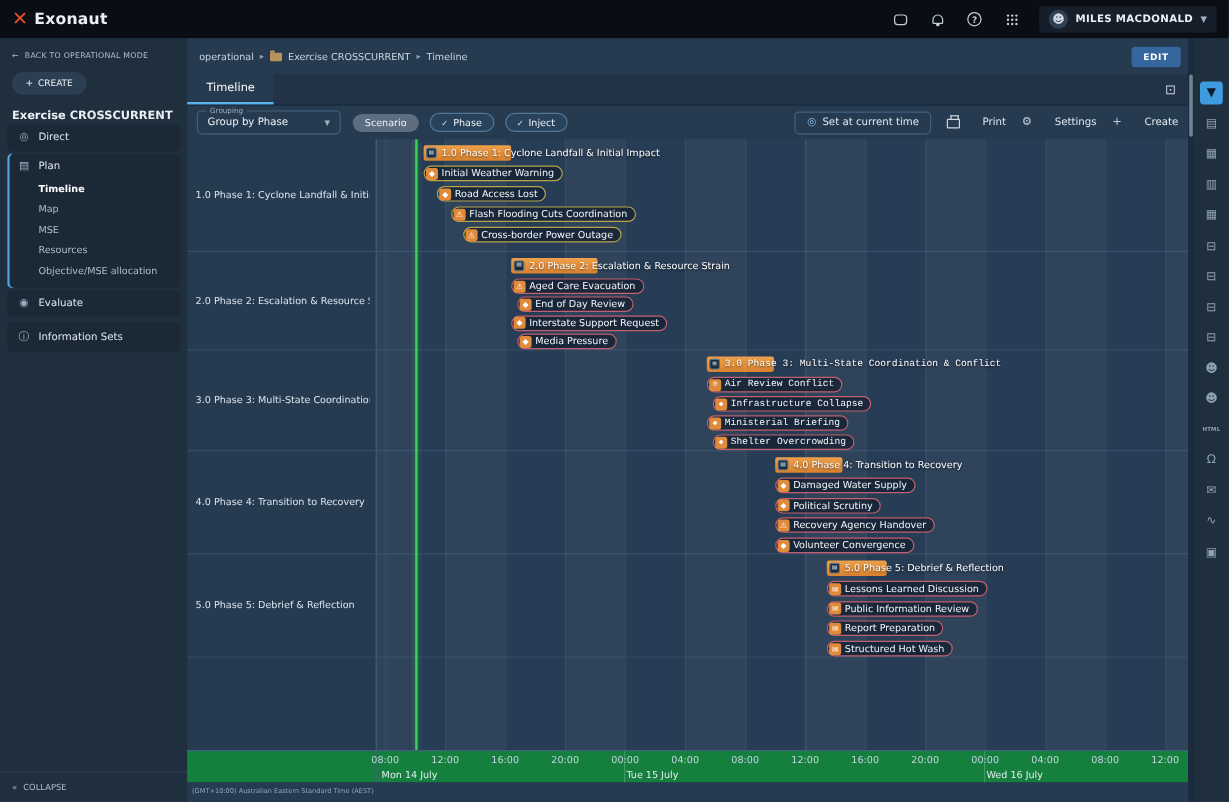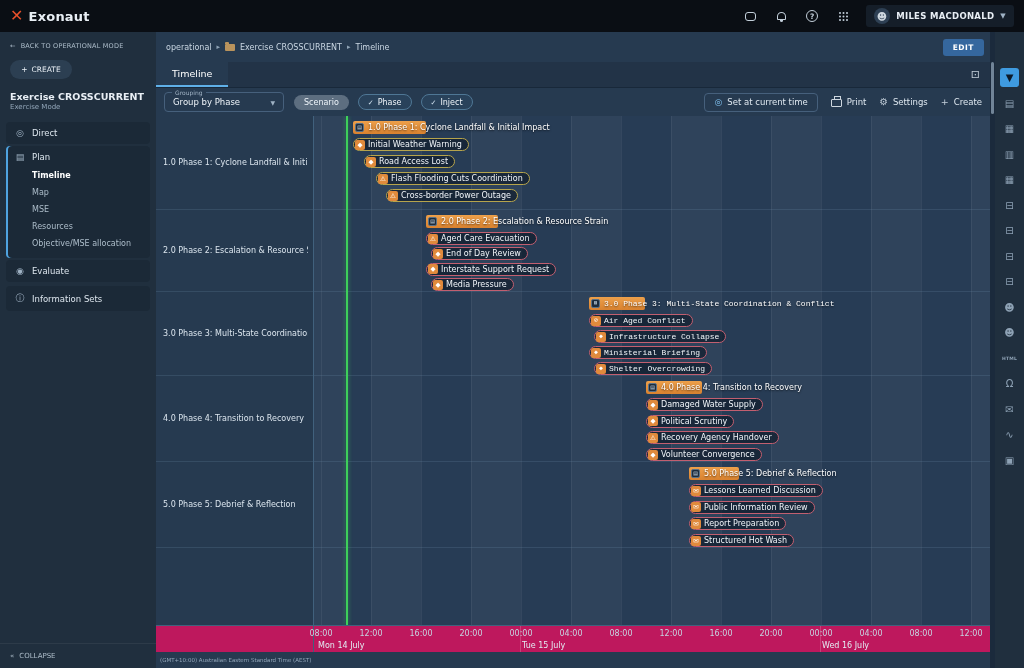--- a/index.html
+++ b/index.html
@@ -62,21 +62,21 @@
   .select-label{position:absolute;top:-4.5px;left:7px;font-size:6px;color:#9fb2c4;background:#263a50;padding:0 3px}
   .select .caret{font-size:6px;color:#9fb2c4}
   .chips{display:flex;align-items:center;gap:9px}
   .chip{display:flex;align-items:flex-end;gap:4px;border-radius:11px;padding:3px 10px;font-size:8px;color:#eef4f9}
   .chip.plain{background:#5d6e80}
   .chip.checked{background:rgba(79,163,224,.08);border:1px solid #4f7795;padding:2.5px 9px}
   .tick{font-size:7px;color:#cfe0ee}
   .toolbar-right{margin-left:auto;display:flex;align-items:center;gap:13px;font-size:8.5px;color:#dfe8f0}
   .settime{display:flex;align-items:center;gap:5px;border:1px solid #46607c;border-radius:4px;padding:3.5px 9px;color:#dfe8f0}
   .target{color:#7fc0ee;font-size:9px;line-height:1}
-  .tbtn{display:flex;align-items:center;gap:5px;color:#dfe8f0}
+  .tbtn{display:flex;align-items:center;gap:19px;color:#dfe8f0}
   .gear,.plus{font-size:9.5px;color:#c3cfda;line-height:1}
   .ic-print{width:11px;height:8px;border:1.1px solid #cfd8e0;border-radius:1px;position:relative;margin-top:2px}
   .ic-print::before{content:"";position:absolute;top:-4px;left:2px;width:5px;height:3px;border:1.1px solid #cfd8e0;border-bottom:none}
 
   
   .gantt{flex:1;min-height:0;display:flex}
   .labels{width:157px;flex:none}
   .lab-row{display:flex;align-items:center;padding:0 5px 0 7px;border-bottom:1px solid rgba(110,140,170,.22);font-size:8px;color:#dbe5ee}
   .lab-row span{white-space:nowrap;overflow:hidden}
   .chart{flex:1;position:relative;overflow:hidden;border-left:1px solid #41617d;background-color:#273c55;
@@ -89,21 +89,21 @@
   .pb-rect{position:absolute;left:0;top:0;height:13px;background:linear-gradient(#eda04b,#d9822f);border-radius:2px}
   .pb-ic{position:relative;z-index:1;width:9px;height:9px;margin:0 4px 0 2px;background:#1d2c3c;border:1px solid #5a7288;border-radius:2px;color:#cfe0ee;font-size:5px;line-height:7px;text-align:center}
   .pb-label{position:relative;z-index:1;font-size:8px;white-space:nowrap;color:#fff;text-shadow:0 1px 2px rgba(0,0,0,.65)}
   .inject{position:absolute;height:13px;display:inline-flex;align-items:center;gap:3px;padding:0 6px 0 1px;border-radius:7px;background:rgba(13,24,36,.6);font-size:8px;white-space:nowrap;color:#f1f5f9}
   .tone-yellow{border:1px solid #b6a44c}
   .tone-pink{border:1px solid #c25f70}
   .ij-ic{width:10px;height:10px;flex:none;background:#e08a3c;border-radius:2px;color:#fff;font-size:6.5px;line-height:10px;text-align:center}
   .nowline{position:absolute;top:0;bottom:0;width:2px;background:#3ecf5a;z-index:3;box-shadow:0 0 4px rgba(62,207,90,.6)}
 
   
-  .axis-row{height:27px;flex:none;display:flex;border-top:1px solid #41617d;background:#be185d}
+  .axis-row{height:27px;flex:none;display:flex;border-top:1px solid #41617d;background:#15803d}
   .axis-spacer{width:157px;flex:none}
   .axis{flex:1;position:relative;border-left:1px solid #41617d}
   .tick-lb{position:absolute;top:3px;transform:translateX(-50%);font-size:8px;color:#c6d4e2}
   .day-lb{position:absolute;bottom:2px;font-size:8px;color:#e2ebf3}
   .day-sep{position:absolute;top:0;bottom:0;width:1px;background:rgba(255,255,255,.18)}
   .bottombar{height:16px;flex:none;display:flex;align-items:center;padding-left:4px;background:#263a50}
   .tz{font-size:5.5px;color:#93a7ba;white-space:nowrap}
 
   
   .scrollstrip{width:5px;flex:none;background:#1b2a3c;position:relative}
@@ -147,21 +147,20 @@
   <aside class="sidebar">
     <div class="back">
       <span>←</span>
       <span>BACK TO OPERATIONAL MODE</span>
     </div>
     <button class="create-btn">
       <span>+</span>
       <span>CREATE</span>
     </button>
     <div class="ex-title">Exercise CROSSCURRENT</div>
-    <div class="ex-mode">Exercise Mode</div>
     <nav id="side-nav">
         <div class="nav-block">
           <div class="nav-row">
             <span class="nav-ic">◎</span>
             <span class="nav-lb">Direct</span>
           </div>
         </div>
         <div class="nav-block active">
           <div class="nav-row">
             <span class="nav-ic">▤</span>
@@ -320,21 +319,21 @@
               </div>
             </div>
             <div class="chart-row" style="height: 84px; font-family: Liberation Mono, monospace;">
               <div class="phasebar" style="left: 275px;">
                 <span class="pb-rect" style="width: 56px;"></span>
                 <span class="pb-ic">▤</span>
                 <span class="pb-label">3.0 Phase 3: Multi-State Coordination &amp; Conflict</span>
               </div>
               <div class="inject tone-pink" style="left: 275px; top: 22px;">
                 <span class="ij-ic">⊘</span>
-                <span class="ij-lb">Air Aged Conflict</span>
+                <span class="ij-lb">Air Review Conflict</span>
               </div>
               <div class="inject tone-pink" style="left: 280px; top: 38px;">
                 <span class="ij-ic">◆</span>
                 <span class="ij-lb">Infrastructure Collapse</span>
               </div>
               <div class="inject tone-pink" style="left: 275px; top: 54px;">
                 <span class="ij-ic">◆</span>
                 <span class="ij-lb">Ministerial Briefing</span>
               </div>
               <div class="inject tone-pink" style="left: 280px; top: 70px;">

